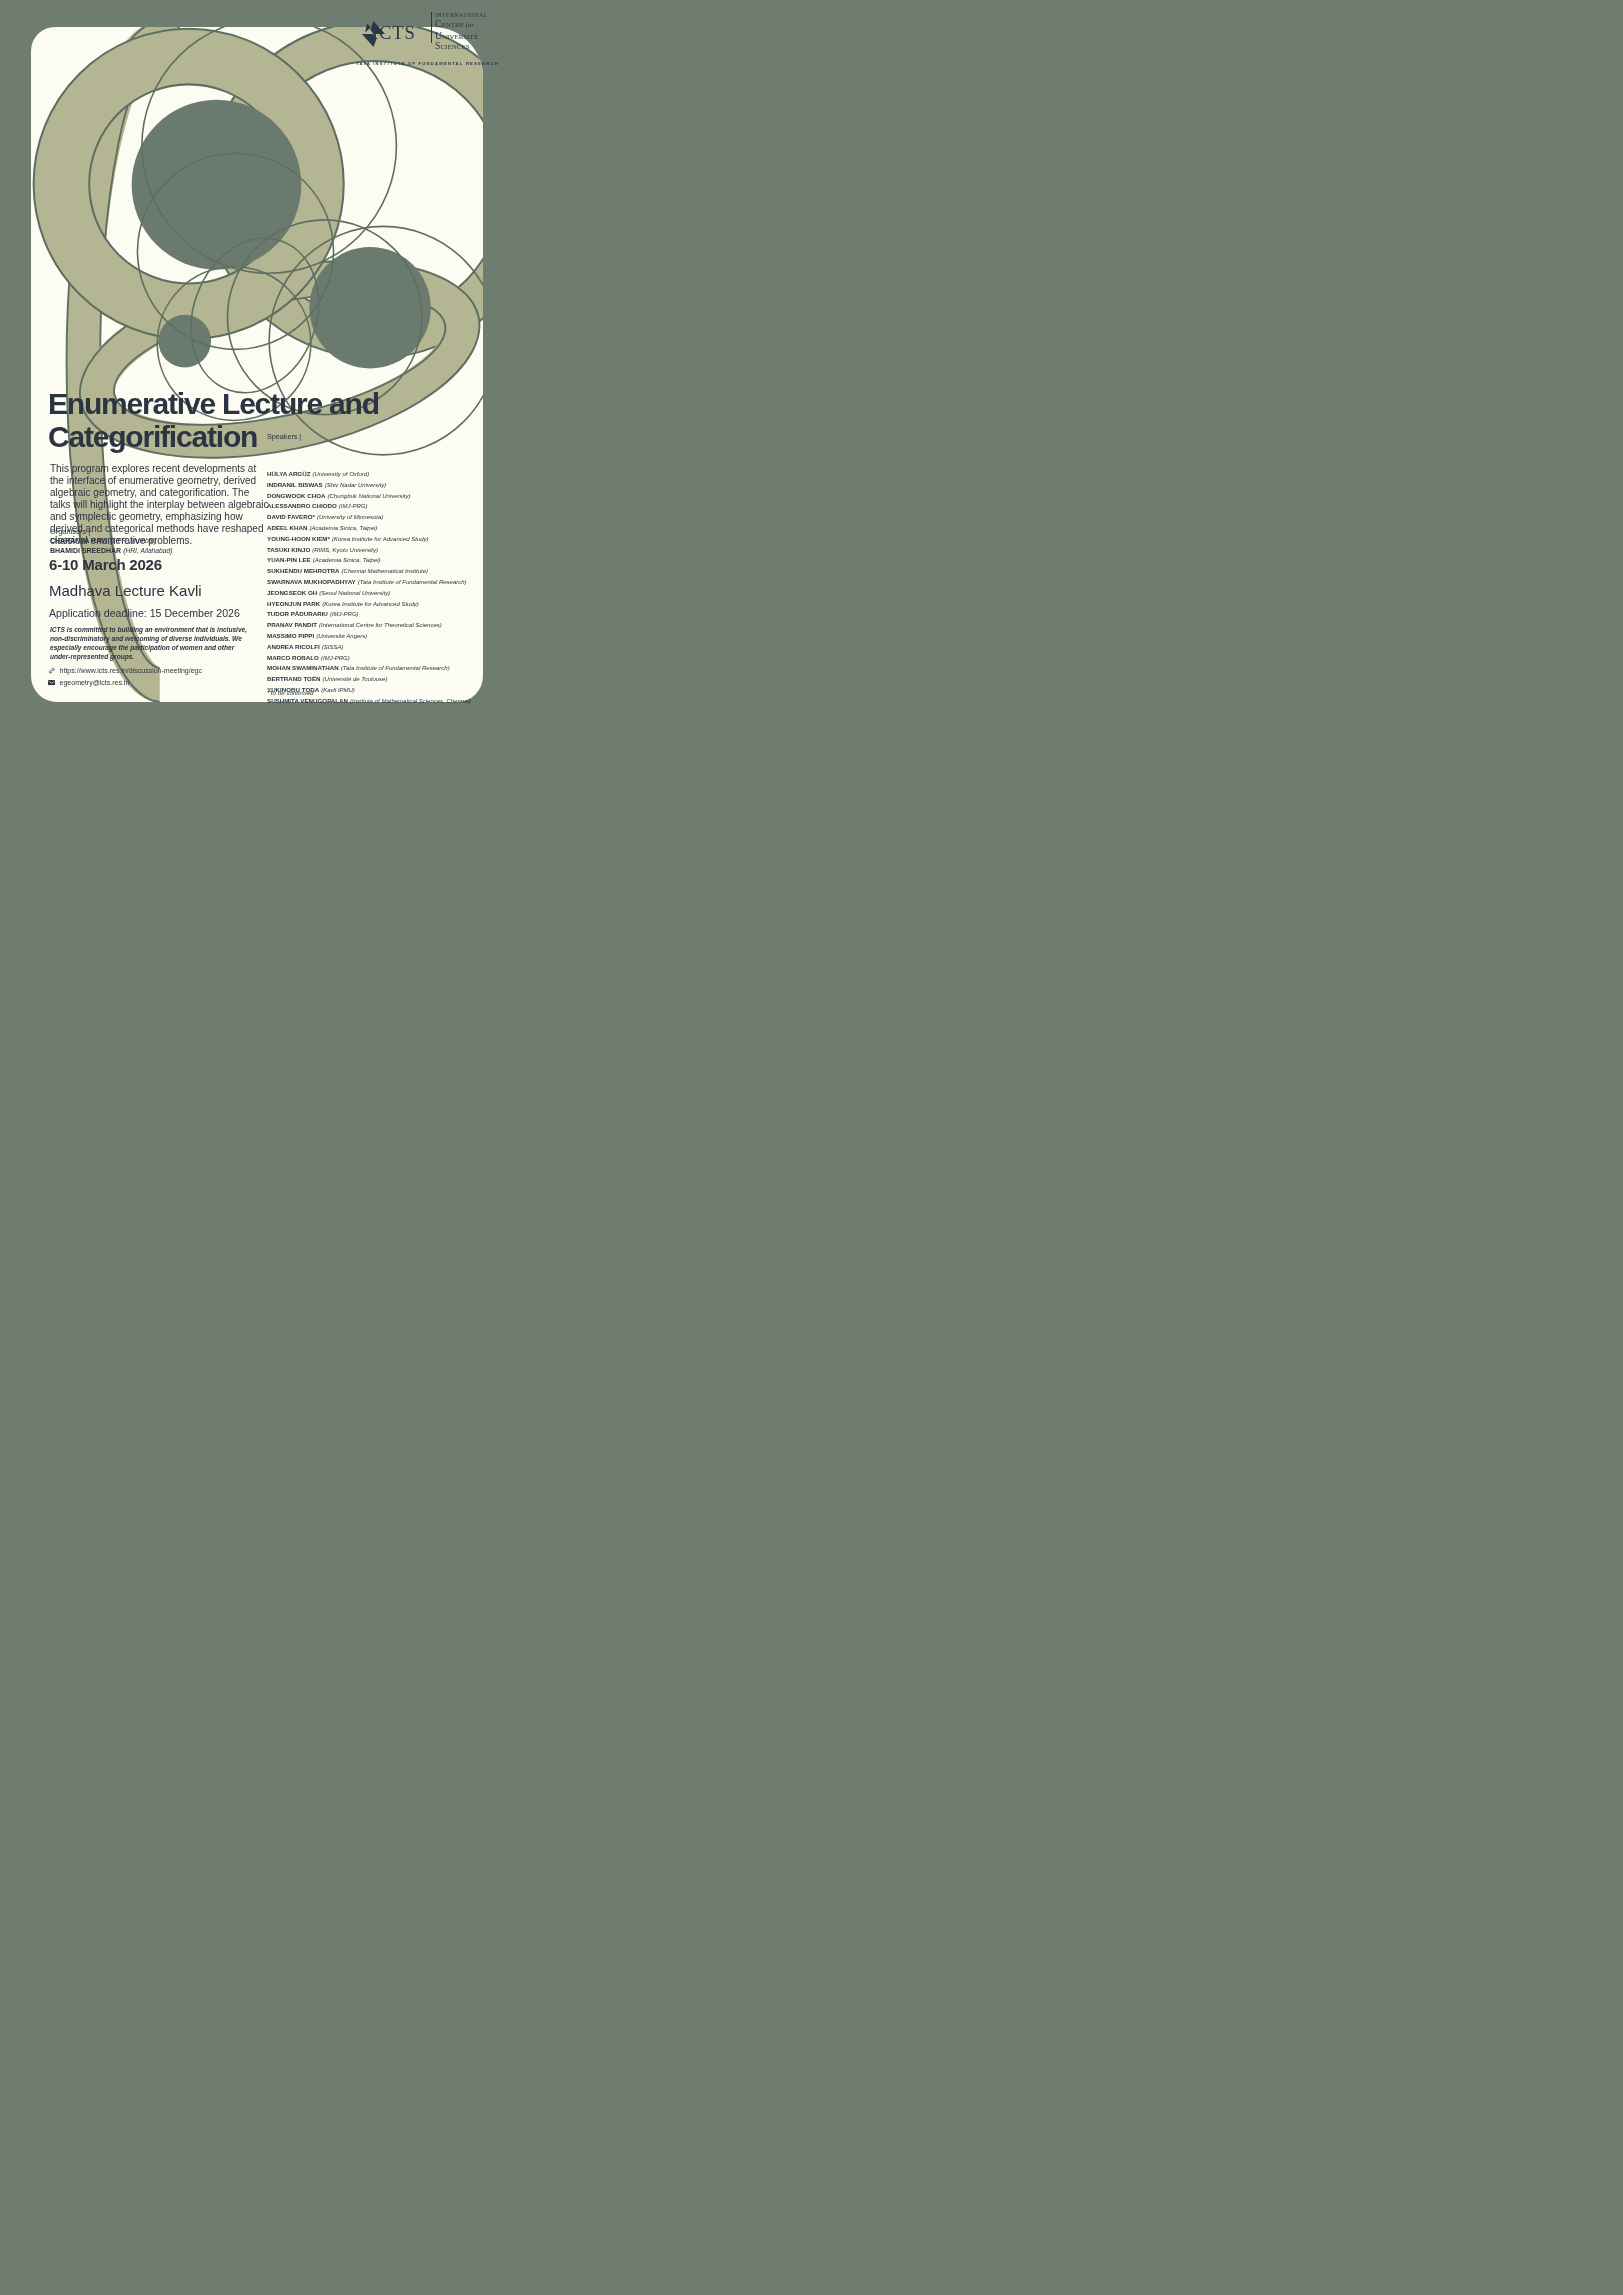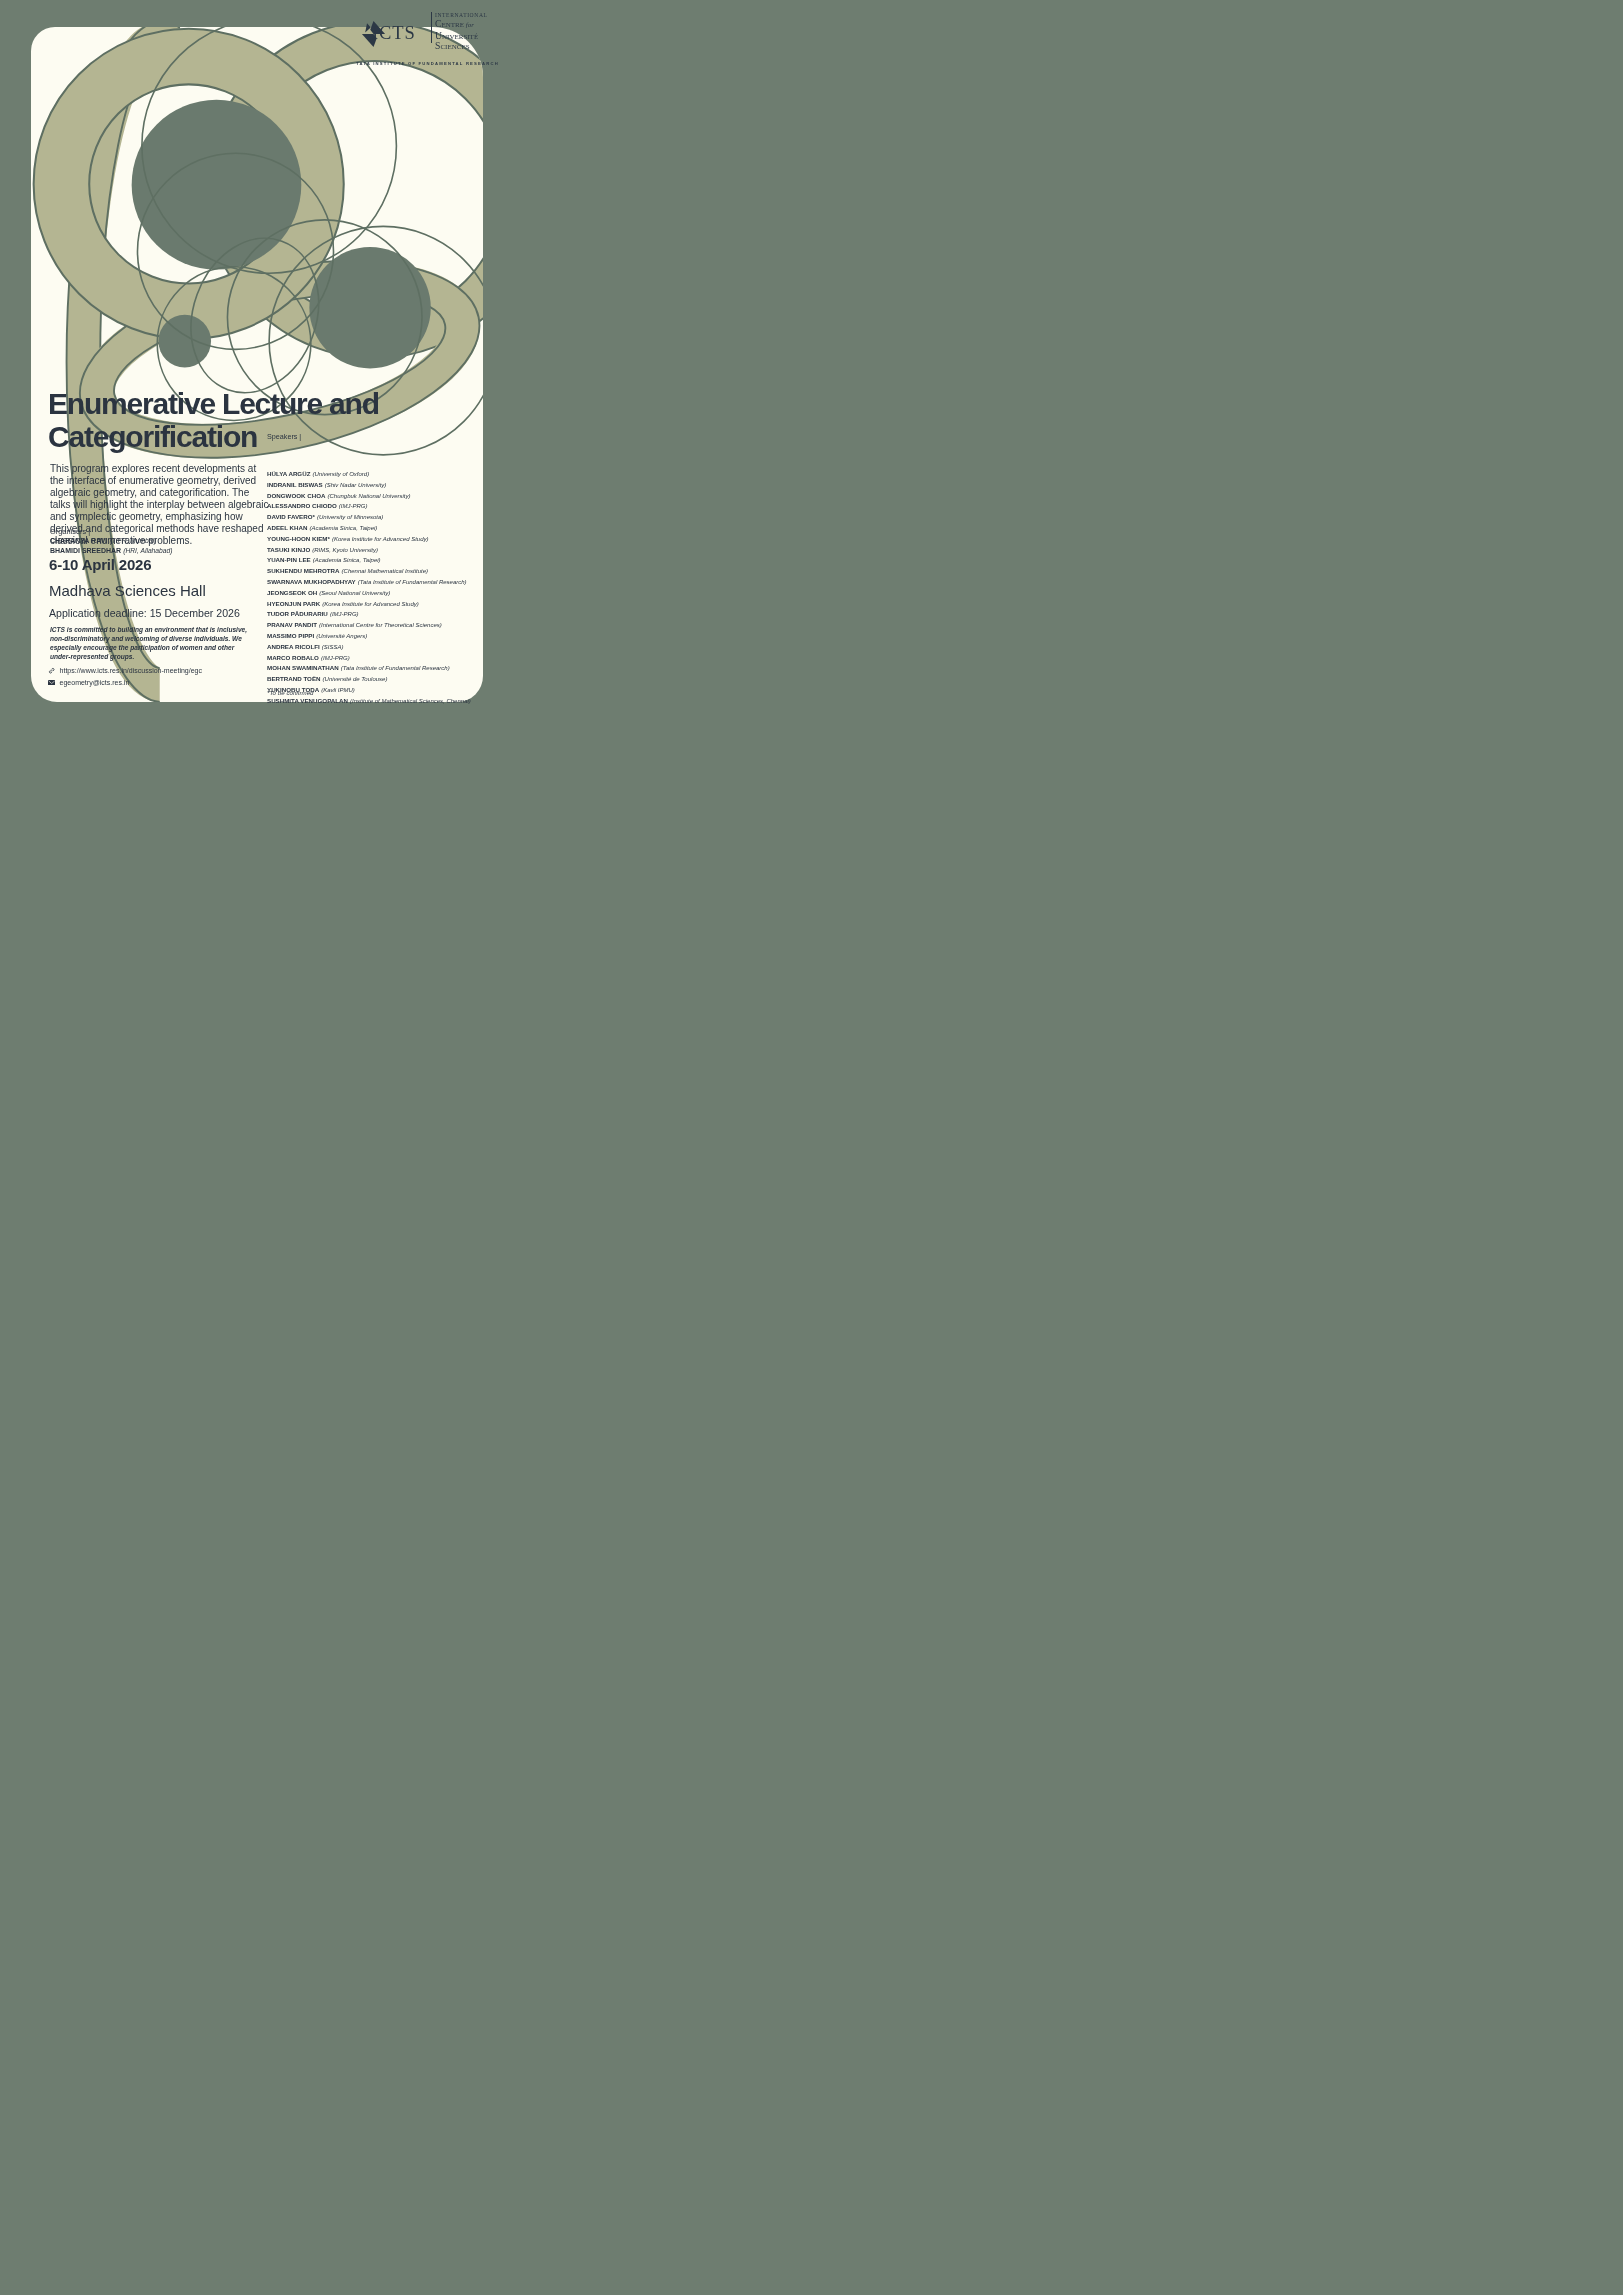--- a/index.html
+++ b/index.html
@@ -117,22 +117,22 @@
   <div class="title">Enumerative Lecture and Categorification</div>
 
   <div class="desc">This program explores recent developments at the interface of enumerative geometry, derived algebraic geometry, and categorification. The talks will highlight the interplay between algebraic and symplectic geometry, emphasizing how derived and categorical methods have reshaped classical enumerative problems.</div>
 
   <div class="org-label">Organisers |</div>
   <div class="org-list">
     <div><span class="org-name">CHARANYA RAVI</span> <span class="org-aff">(TIFR, Mumbai)</span></div>
     <div><span class="org-name">BHAMIDI SREEDHAR</span> <span class="org-aff">(HRI, Allahabad)</span></div>
   </div>
 
-  <div class="date">6-10 April 2026</div>
-  <div class="venue">Madhava Sciences Hall</div>
+  <div class="date">6-10 March 2026</div>
+  <div class="venue">Madhava Lecture Kavli</div>
   <div class="deadline">Application deadline: 15 December 2026</div>
 
   <div class="commit">ICTS is committed to building an environment that is inclusive, non-discriminatory and welcoming of diverse individuals. We especially encourage the participation of women and other under-represented groups.</div>
 
   <div class="contact-row contact-url">
     <svg width="7.4" height="7.4" viewBox="0 0 16 16">
       <g stroke="#2b3440" stroke-width="1.7" fill="none" stroke-linecap="round">
         <path d="M6.5 9.5 9.5 6.5"></path>
         <path d="M8.2 11.2 6.7 12.7 a2.47 2.47 0 0 1 -3.4 -3.4 L4.8 7.8"></path>
         <path d="M7.8 4.8 9.3 3.3 a2.47 2.47 0 0 1 3.4 3.4 L11.2 8.2"></path>

